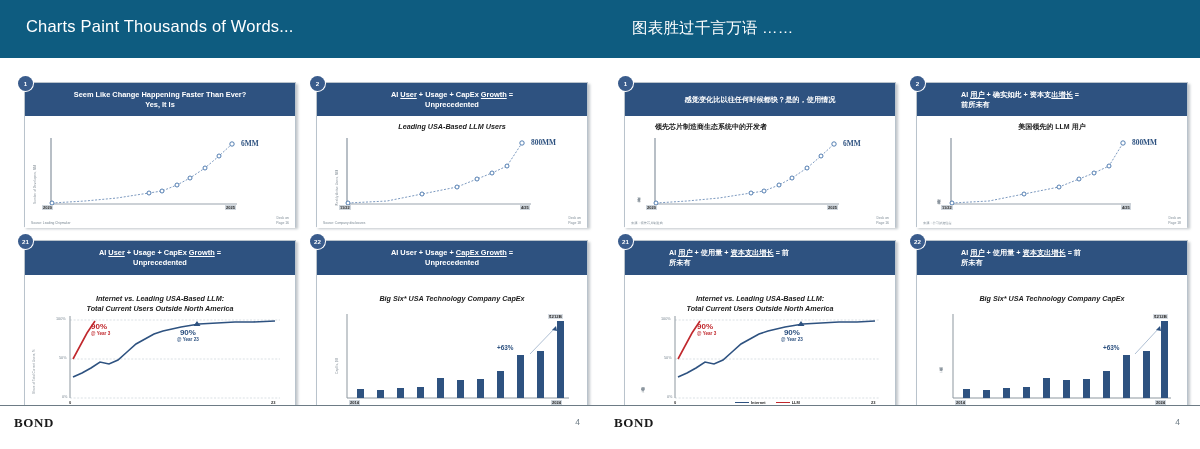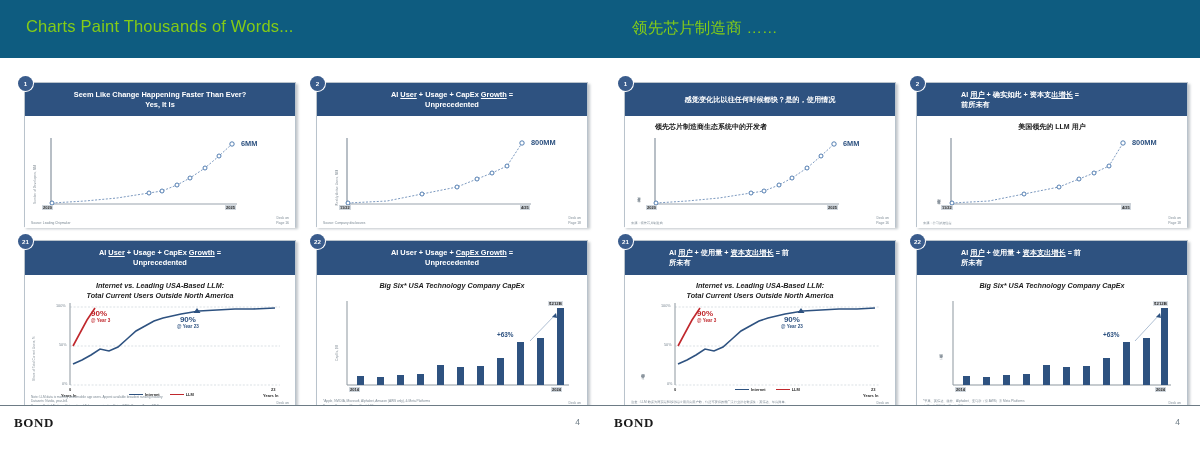--- a/index.html
+++ b/index.html
@@ -15,21 +15,21 @@
     content:""; position:absolute; left:0; top:0; width:1px; height:449px; background:#ffffff;
   }
 
   
   .banner {
     position: absolute; left: 0; top: 0; width: 600px; height: 58px;
     background: #0e5c80;
   }
   .banner-title {
     position: absolute; left: 26px; top: 17px;
-    color: #84cc16; font-size: 16.5px; letter-spacing: .2px; white-space: nowrap;
+    color: #ffffff; font-size: 16.5px; letter-spacing: .2px; white-space: nowrap;
   }
   .banner-title.cn { left: 32px; top: 18px; font-size: 15.5px; }
 
   
   .footer {
     position: absolute; left: 0; bottom: 0; width: 600px; height: 44px;
     border-top: 1.6px solid #6d7b85; background:#fff;
   }
   .bond-logo {
     position: absolute; left: 14px; top: 9px;
@@ -69,21 +69,21 @@
   .r1 .thumb-head { height: 33px; }
   .r2 .thumb-head { height: 34px; }
   .thumb-head-txt { font-size: 7.4px; font-weight: bold; line-height: 1.35; }
   .thumb-head-txt.cn { font-size: 7.2px; }
   .thumb-head-txt.two-line { text-align:center; }
   .u { text-decoration: underline; }
   .thumb-head-txt.left-al { text-align:left; width:100%; padding-left:28px;}
 
   .thumb-body { position: relative; width: 100%; background:#fff; }
   .r1 .thumb-body { height: calc(145px - 33px); }
-  .r2 .thumb-body { height: calc(172px - 34px); }
+  .r2 .thumb-body { height: calc(172px - 34px); margin-top: 13px; }
 
   .chart-title {
     position:absolute; left:0; right:0; top:6px;
     text-align:center; font-size: 7.2px; font-style: italic; font-weight: bold;
     color:#1c1c1c; line-height:1.4;
   }
   .chart-title.cn { font-style: normal; font-size:7px; }
 
   .src-note {
     position:absolute; left:6px; bottom:2px;
@@ -100,20 +100,21 @@
     position:absolute; font-size:3.2px; color:#8a949d;
     writing-mode: vertical-rl; transform: rotate(180deg);
   }
   .tick {
     position:absolute; font-size:4px; font-weight:bold; color:#2a2a2a;
     background: #cfd6dd; padding: 0 1px;
   }
   .endlabel {
     position:absolute; font-size:7.4px; font-weight:bold; color:#2e5280;
     white-space:nowrap;
+    font-family:Liberation Serif, serif;
   }
 
   
   .ann-red {
     position:absolute; color:#c0282d; font-weight:bold; white-space:nowrap;
   }
   .ann-red .big { font-size: 8px; }
   .ann-red .sub { font-size: 4.6px; }
   .ann-blue {
     position:absolute; color:#2e5280; font-weight:bold; white-space:nowrap; text-align:center;
@@ -187,20 +188,21 @@
 
     <div class="thumb r1 c2">
       <div class="badge">2</div>
       <div class="thumb-head">
         <div class="thumb-head-txt two-line">
           <span>AI </span><span class="u">User</span><span> + Usage + CapEx </span><span class="u">Growth</span><span> =</span><br>
           <span>Unprecedented</span>
         </div>
       </div>
       <div class="thumb-body">
+        <div class="chart-title">Leading USA-Based LLM Users</div>
         <div class="axis-y-label" style="left:18px; top:28px; height:62px;">Weekly Active Users, MM</div>
         <svg class="expo" width="272" height="112">
           <line x1="30" y1="22" x2="30" y2="88" stroke="#9aa4ae" stroke-width="1.4"></line>
           <line x1="30" y1="88" x2="214" y2="88" stroke="#9aa4ae" stroke-width="1.2"></line>
           <polyline points="31,87 70,85 105,78 140,71 160,63 175,57 190,50 205,27" fill="none" stroke="#5b7fae" stroke-width="0.8" stroke-dasharray="2,1.6"></polyline>
           <g fill="#ffffff" stroke="#3f6fa8" stroke-width="0.9">
             <circle cx="31" cy="87" r="2"></circle>
             <circle cx="105" cy="78" r="2"></circle>
             <circle cx="140" cy="71" r="2"></circle>
             <circle cx="160" cy="63" r="2"></circle>
@@ -327,21 +329,21 @@
 
     <div class="footer">
       <div class="bond-logo">BOND</div>
       <div class="page-num">4</div>
     </div>
   </div>
 
   <div class="half">
 
     <div class="banner">
-      <div class="banner-title cn">领先芯片制造商 ……</div>
+      <div class="banner-title cn">图表胜过千言万语 ……</div>
     </div>
 
     <div class="thumb r1 c1">
       <div class="badge">1</div>
       <div class="thumb-head">
         <div class="thumb-head-txt cn">感觉变化比以往任何时候都快？是的，使用情况</div>
       </div>
       <div class="thumb-body">
         <div class="chart-title cn" style="text-align:left; left:30px;">领先芯片制造商生态系统中的开发者</div>
         <div class="axis-y-label" style="left:12px; top:28px; height:60px;">开发者数量（百万）</div>

